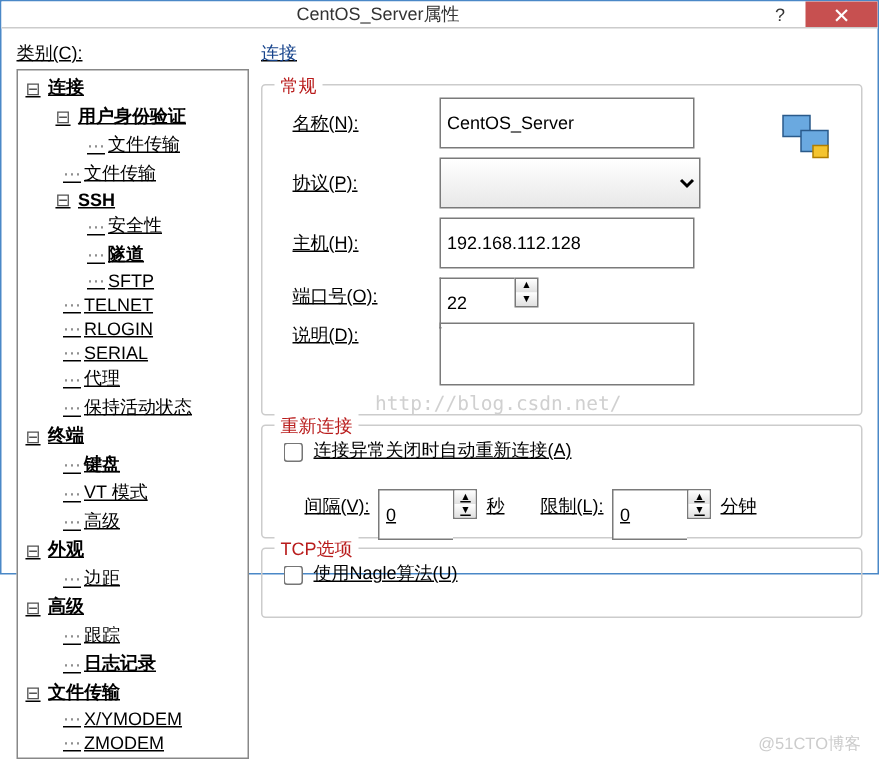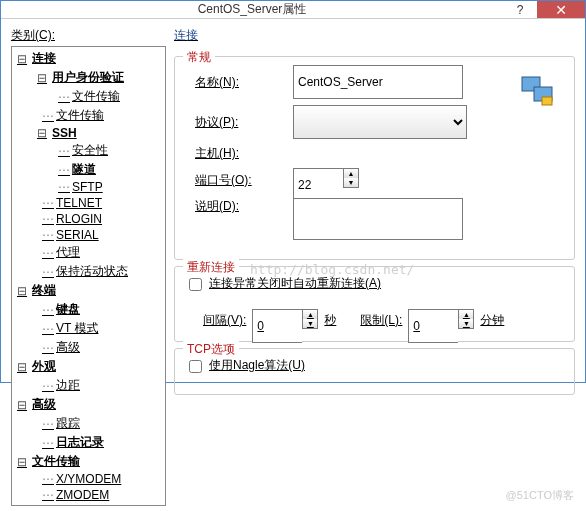--- a/index.html
+++ b/index.html
@@ -170,20 +170,21 @@
           <div class="form-row">
             <div class="form-label">名称(N):</div>
             <div class="form-field"><input type="text" value="CentOS_Server" style=""></div>
           </div>
           <div class="form-row">
             <div class="form-label">协议(P):</div>
             <div class="form-field"><select><option>SSH</option></select></div>
           </div>
           <div class="form-row">
             <div class="form-label">主机(H):</div>
+            <div class="form-field"><input type="text" value="192.168.112.128" style=""></div>
           </div>
           <div class="form-row">
             <div class="form-label">端口号(O):</div>
             <div class="form-field">
               <span class="spinner">
                 <input type="text" value="22" style="">
                 <span class="spinner-btns">
                     <div>▲</div>
                     <div>▼</div>
                   </span>

